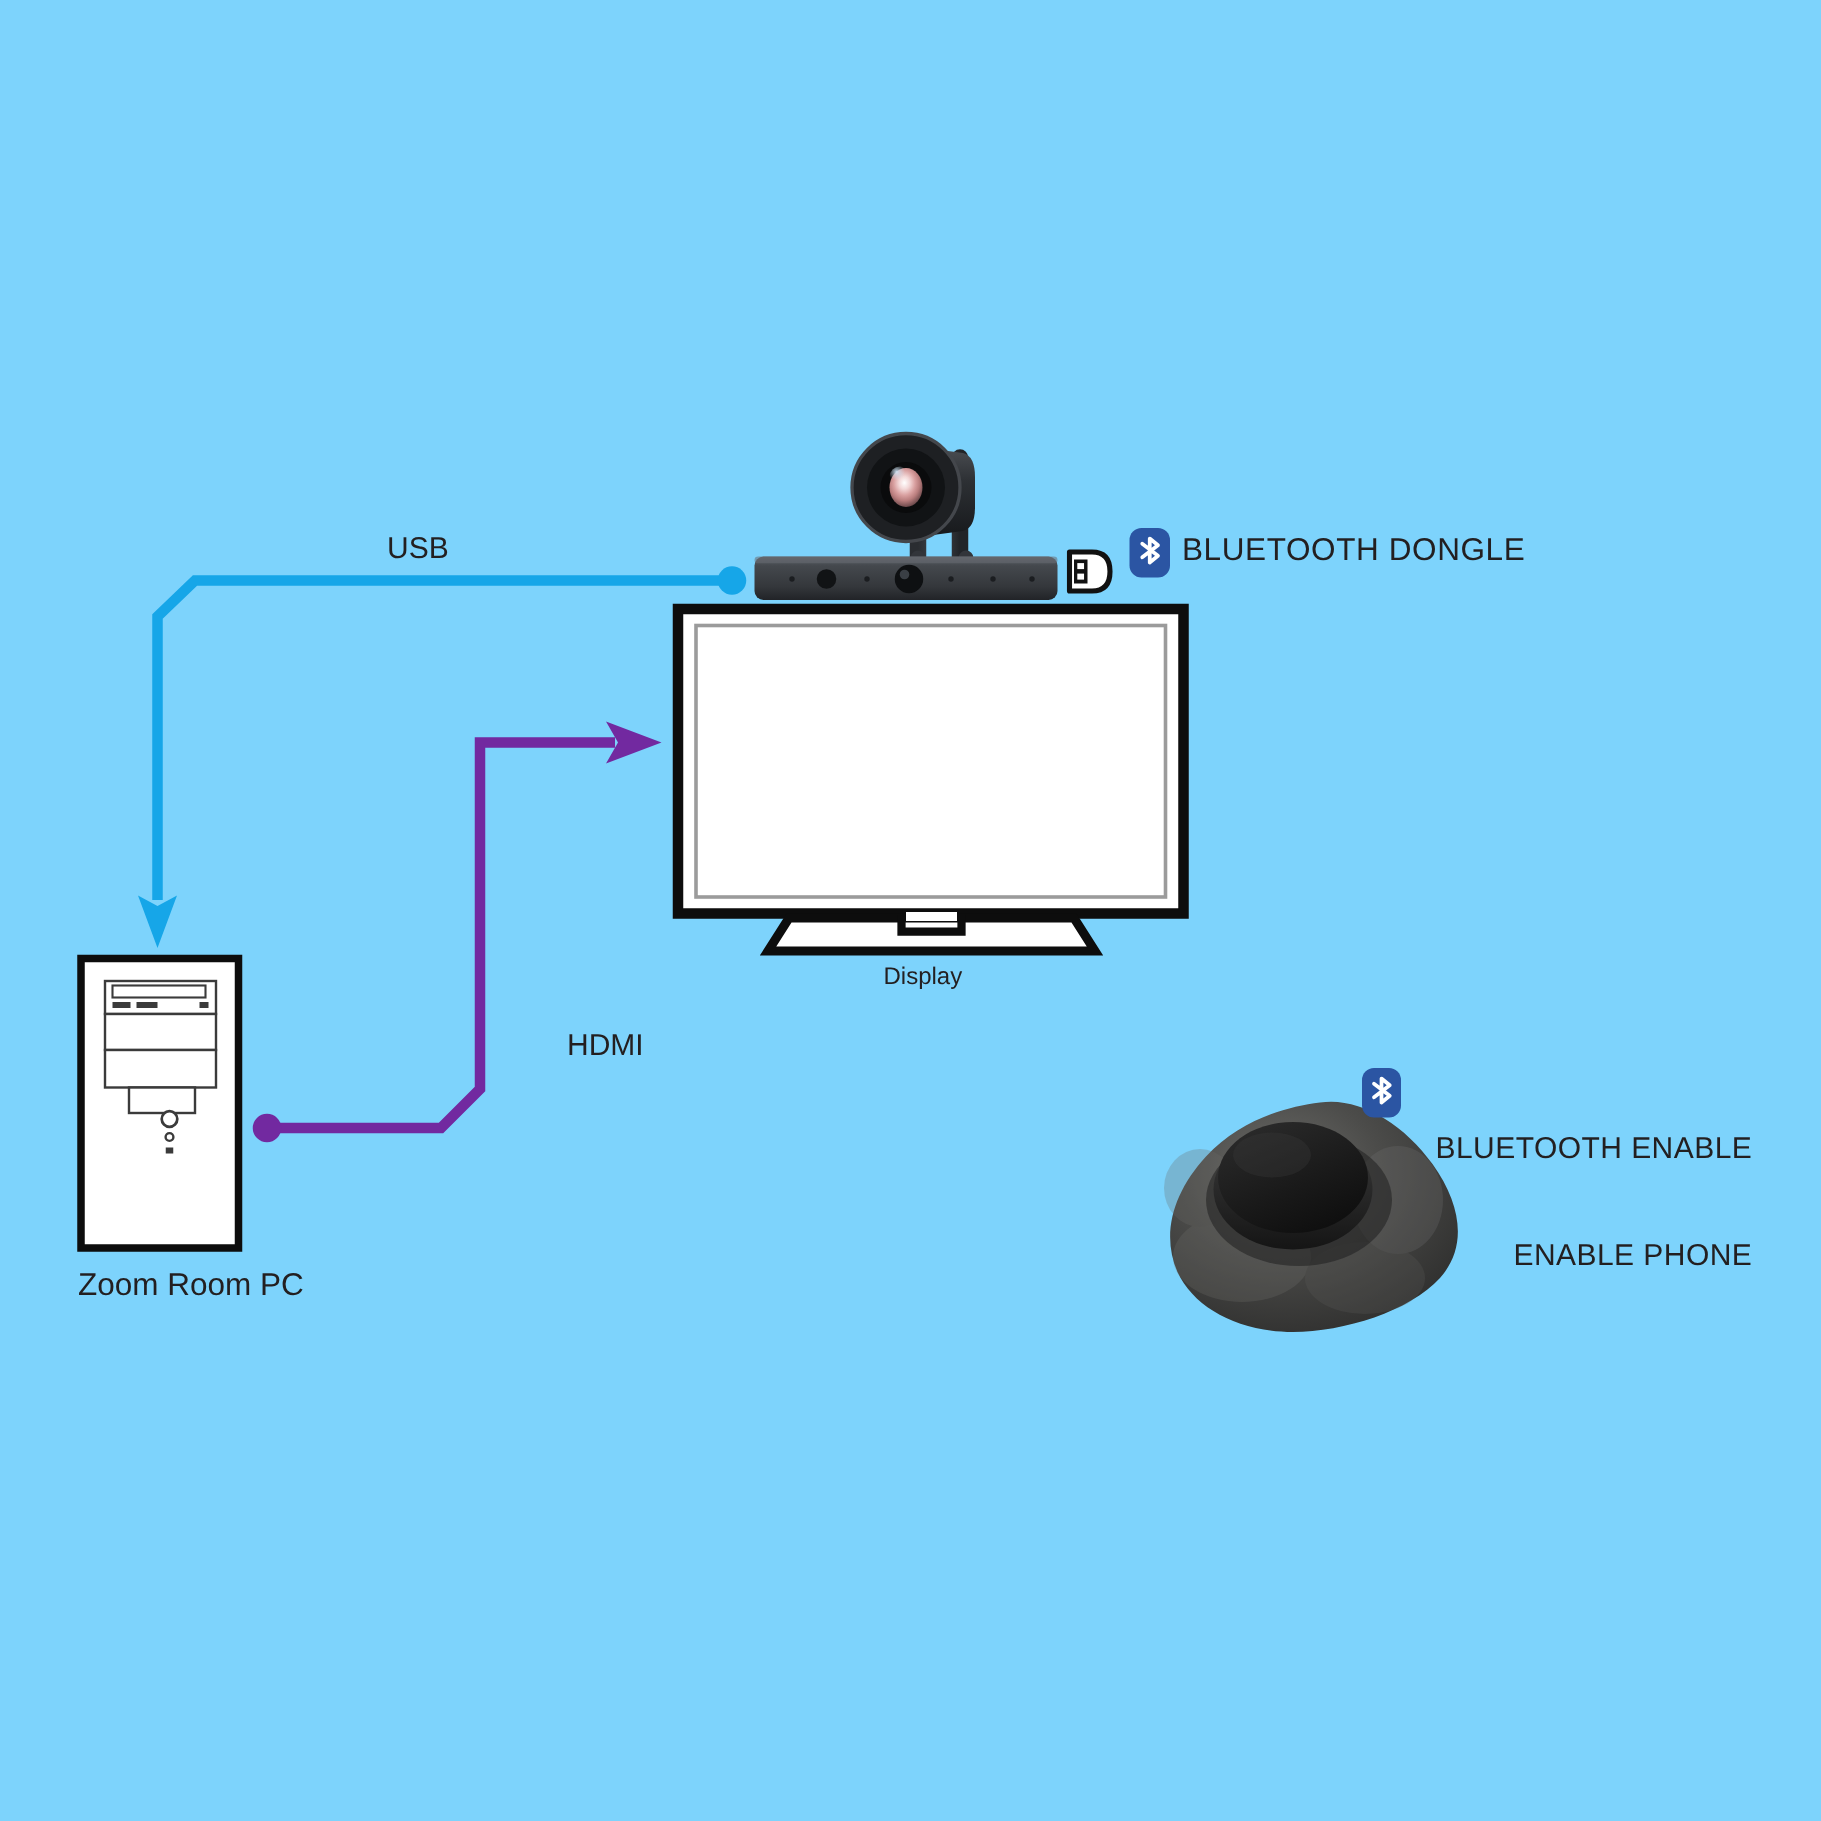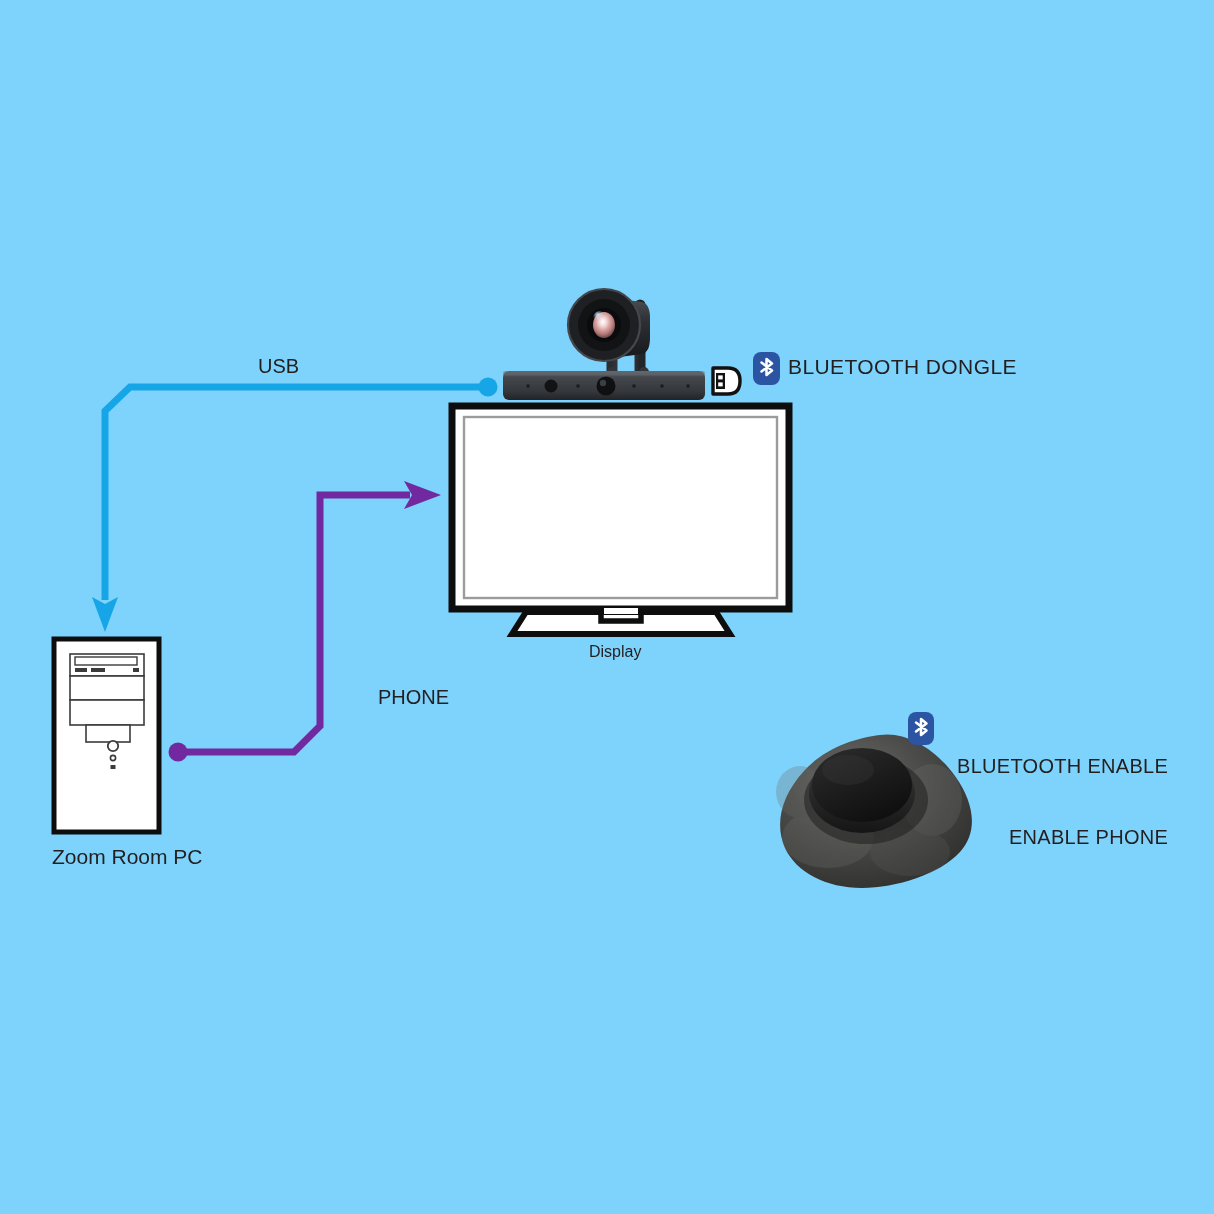--- a/index.html
+++ b/index.html
@@ -198,21 +198,21 @@
     </g>
 
     <g>
       <rect x="908" y="712" width="26" height="33" rx="8" fill="#2b55a3"></rect>
       <path d="M 916 722.5 L 926.5 730.5 L 921 735 L 921 719 L 926.5 723.5 L 916 731.5" fill="none" stroke="#ffffff" stroke-width="2.5" stroke-linecap="round" stroke-linejoin="round"></path>
     </g>
   </svg>
 
   <div class="lbl" id="usb-label">USB</div>
 
-  <div class="lbl" id="hdmi-label">PHONE</div>
+  <div class="lbl" id="hdmi-label">HDMI</div>
 
   <div class="lbl" id="display-label">Display</div>
 
   <div class="lbl" id="pc-label">Zoom Room PC</div>
 
   <div class="lbl" id="dongle-label">BLUETOOTH DONGLE</div>
 
   <div class="lbl" id="speaker-label">
     <div>BLUETOOTH ENABLE</div>
     <div>ENABLE PHONE</div>

